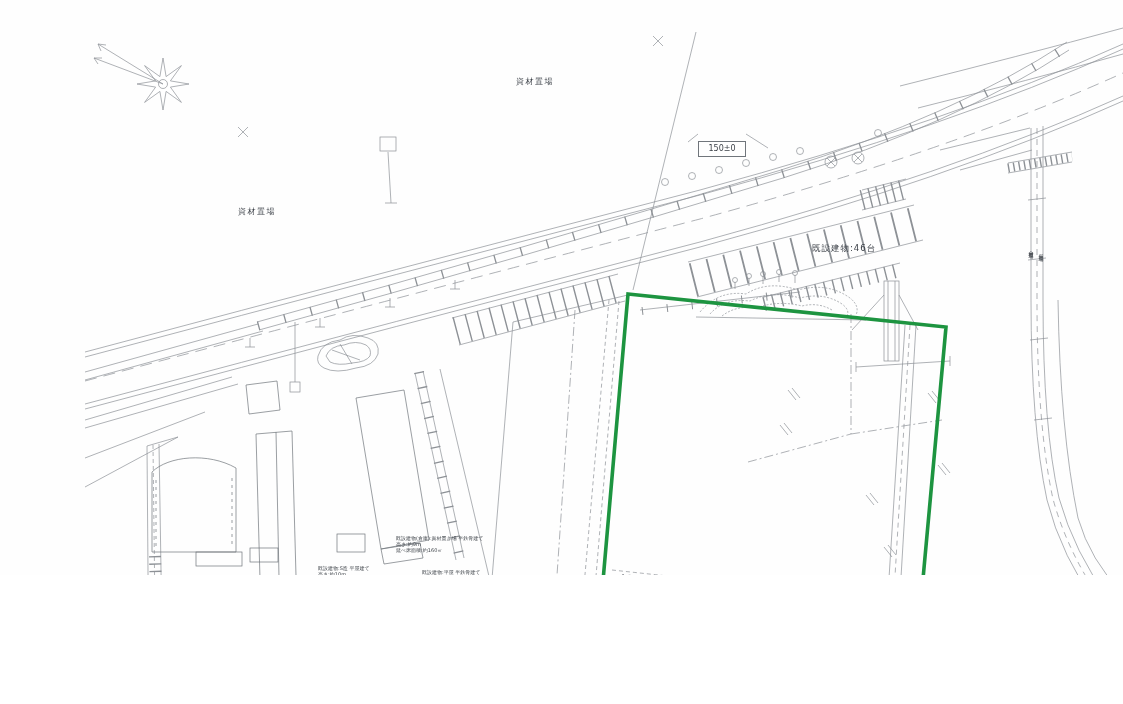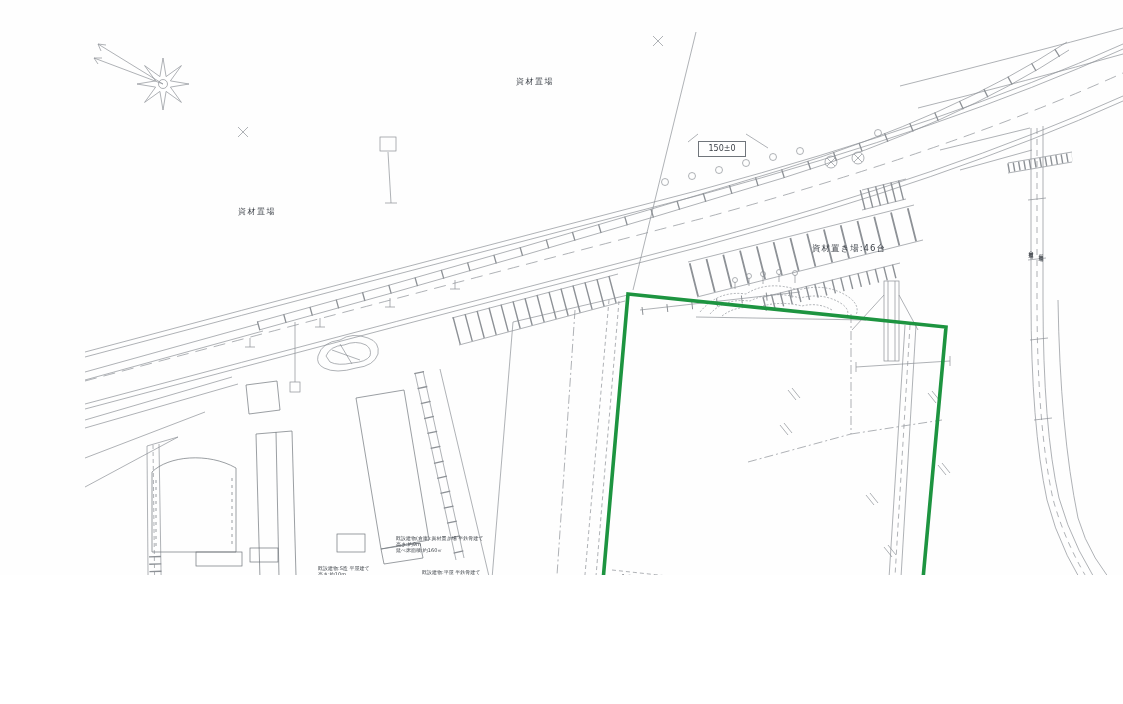--- a/index.html
+++ b/index.html
@@ -210,21 +210,21 @@
     <polygon points="628,294 946,327 920,612 603,581" stroke="#1d9440" stroke-width="3.6" fill="none"></polygon>
   </g>
 </svg>
 
 <div class="lbl" style="left:516px;top:78px;font-size:8px;letter-spacing:1.5px;">資材置場</div>
 
 <div class="lbl" style="left:238px;top:208px;font-size:8px;letter-spacing:1.5px;">資材置場</div>
 
 <div class="lbl boxed" style="left:698px;top:141px;width:46px;height:14px;font-size:8px;">150±0</div>
 
-<div class="lbl" style="left:812px;top:244px;font-size:8.5px;letter-spacing:1px;">資材置き場:46台</div>
+<div class="lbl" style="left:812px;top:244px;font-size:8.5px;letter-spacing:1px;">既設建物:46台</div>
 
 <div class="lbl boxed" style="left:729px;top:641px;width:62px;height:13px;font-size:5.5px;">小角溝蓋がされている</div>
 
 <div class="vtext" style="left:1028px;top:246px;">合材置場</div>
 <div class="vtext" style="left:1038px;top:250px;">仮置場</div>
 
 <div class="note" style="left:396px;top:536px;">
   <span>既設建物(倉庫):資材置き場 半鉄骨建て</span>
   <span>高さ:約9m</span>
   <span>延べ床面積:約160㎡</span>

